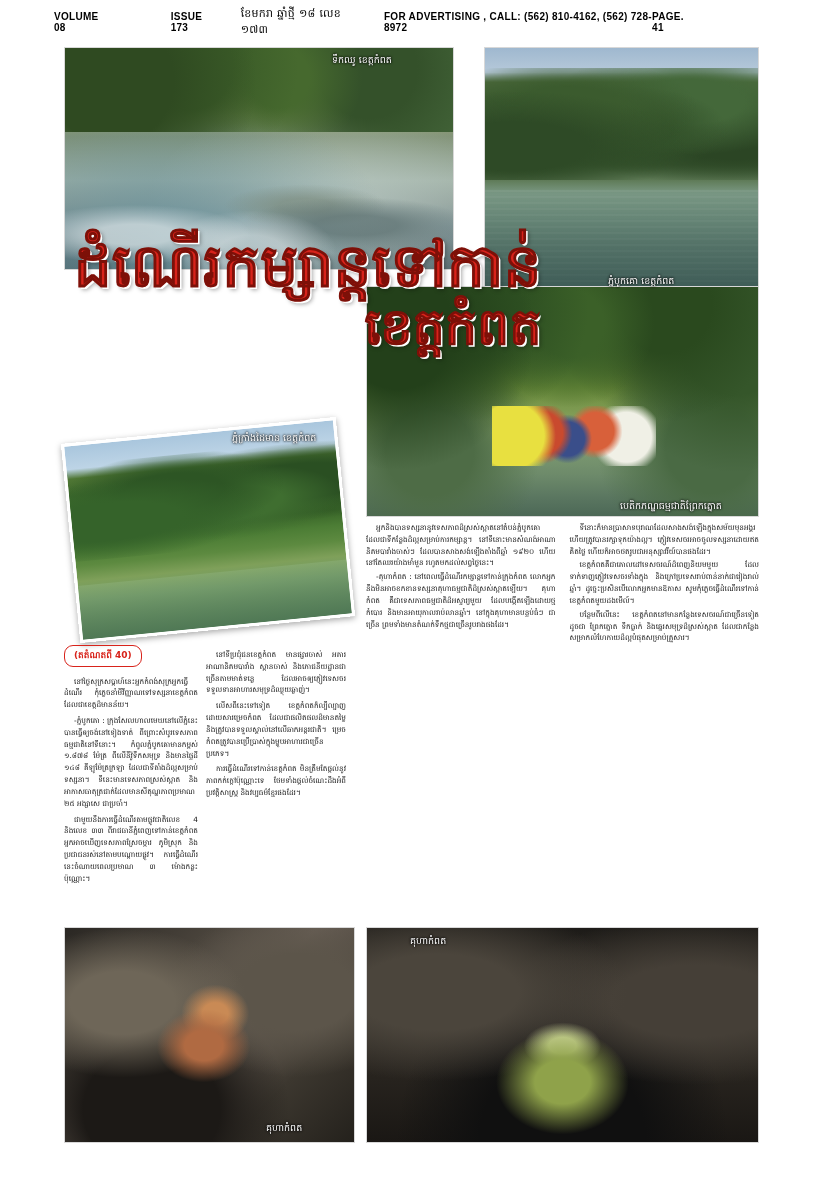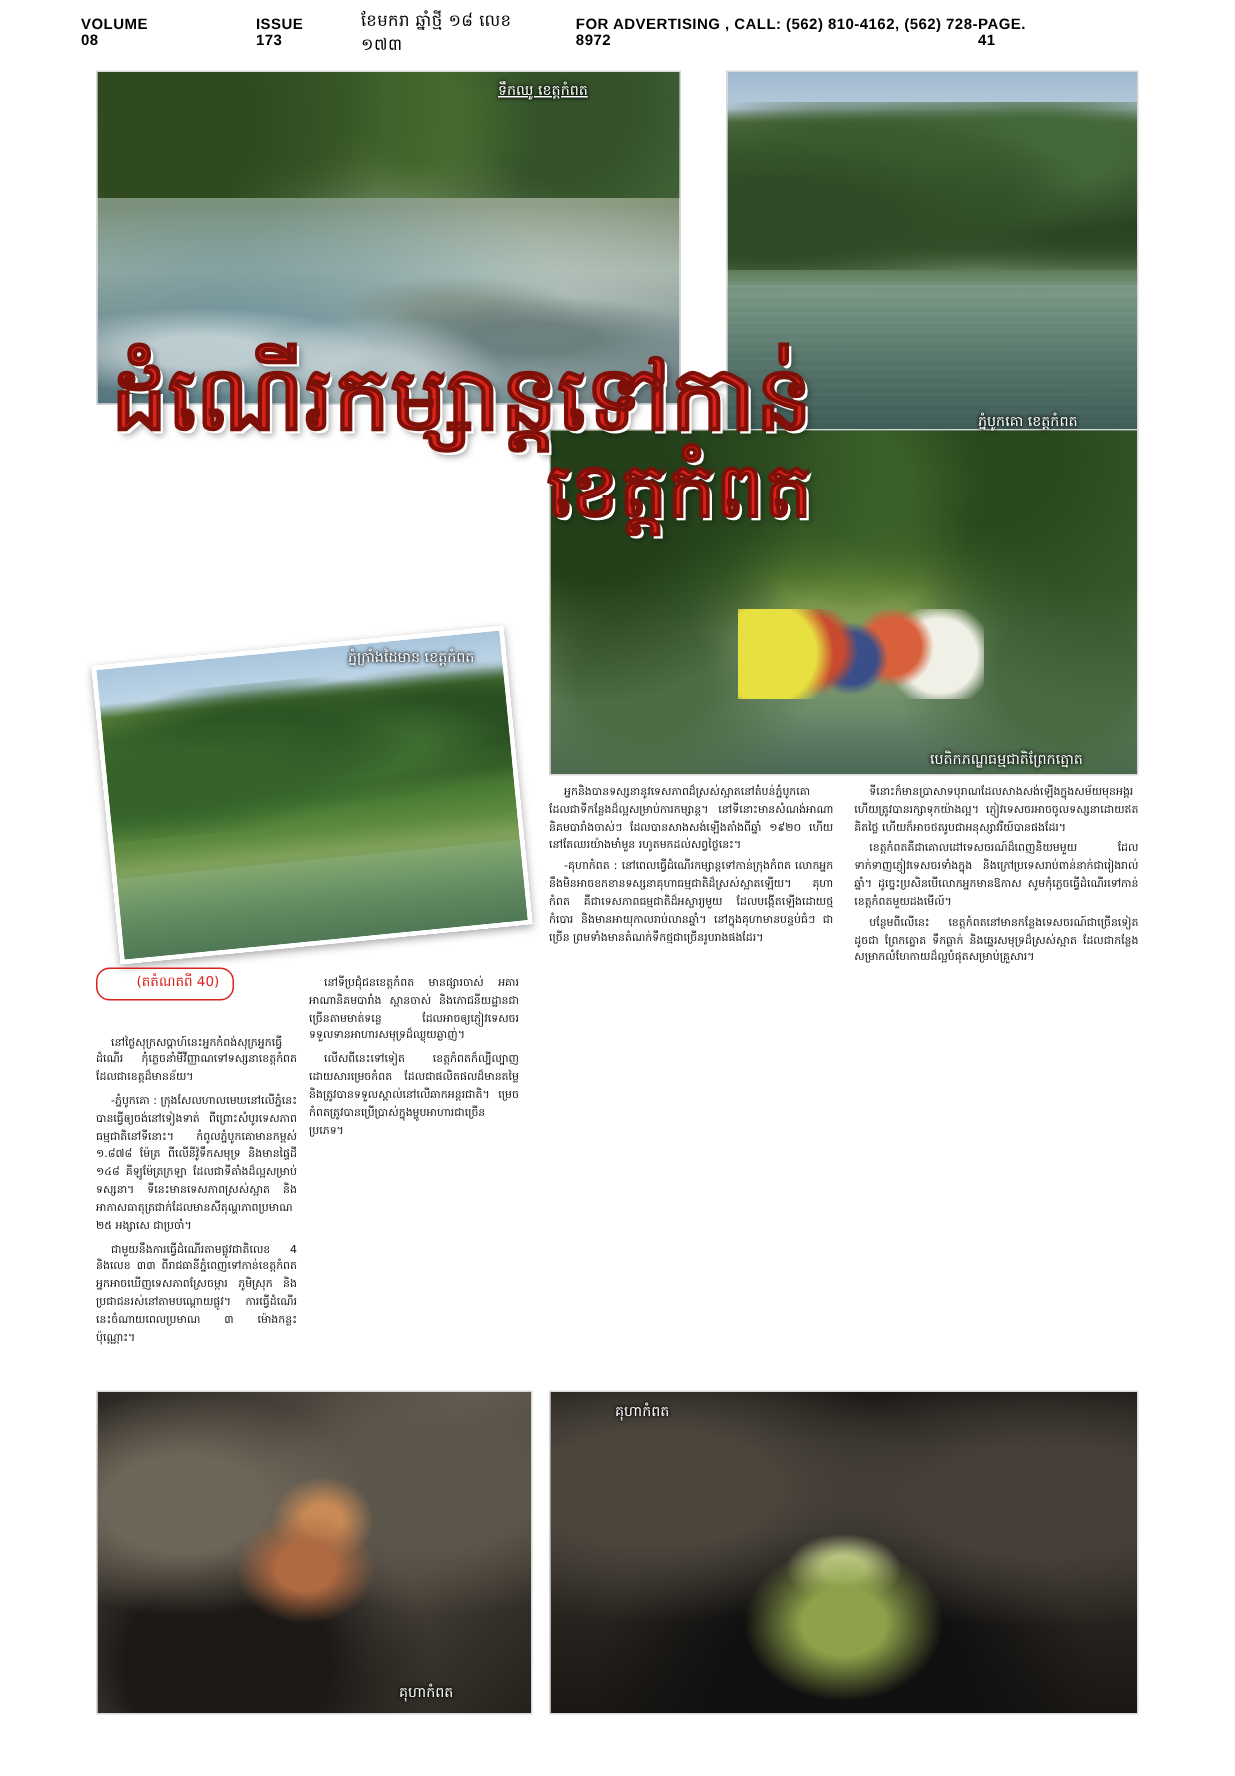--- a/index.html
+++ b/index.html
@@ -254,23 +254,23 @@
   #col-right p { margin: 0 0 2px 0; }
   .col p { margin: 4px 0 2px 0; text-indent: 10px; }
 
   .part-badge {
     display: inline-block;
     border: 1.4px solid #d8231b;
     border-radius: 9px;
     color: #d8231b;
     font-family: "DejaVu Sans", sans-serif;
     font-size: 9px;
-    font-weight: normal;
-    padding: 2px 9px 3px 26px;
-    margin-bottom: 18px;
+    font-weight: bold;
+    padding: 2px 9px 3px 9px;
+    margin-bottom: 5px;
   }
 
   
   .right-cols {
     column-count: 2;
     column-gap: 14px;
     font-size: 7.3px;
     line-height: 1.62;
     text-align: justify;
   }
@@ -282,24 +282,24 @@
 
   <div class="masthead">
     <span class="vol">VOLUME 08</span>
     <span class="issue">ISSUE 173</span>
     <span class="kh">ខែមករា ឆ្នាំថ្មី ១៨ លេខ ១៧៣</span>
     <span class="adv">FOR ADVERTISING ,  CALL: (562) 810-4162, (562) 728-8972</span>
     <span class="page-no">PAGE. 41</span>
   </div>
 
   <div class="photo" id="photo-river"></div>
-  <div class="cap" style="left:332px; top:54px;text-decoration:underline;">ទឹកឈូ ខេត្តកំពត</div>
+  <div class="cap" style="left:332px; top:54px;">ទឹកឈូ ខេត្តកំពត</div>
 
   <div class="photo" id="photo-lake"></div>
-  <div class="cap" style="left:652px; top:275px;text-align:right;">ភ្នំបូកគោ ខេត្តកំពត</div>
+  <div class="cap" style="left:608px; top:275px;text-align:right;">ភ្នំបូកគោ ខេត្តកំពត</div>
 
   <div class="photo" id="photo-stream"></div>
   <div class="cap" style="left:620px; top:500px;">បេតិកភណ្ឌធម្មជាតិព្រែកត្នោត</div>
 
   <div class="photo" id="photo-karst"></div>
   <div class="cap" style="left:232px; top:432px; color:#ffffff;">ភ្នំក្រាំងដៃមាន ខេត្តកំពត</div>
 
   <div class="photo" id="photo-cave1"></div>
   <div class="cap" style="left:266px; top:1122px;">គុហាកំពត</div>
 
@@ -314,20 +314,21 @@
   <div class="col" id="col-left">
     <span class="part-badge">(តតំណតពី 40)</span>
     <p>នៅថ្ងៃសុក្រសប្តាហ៍នេះអ្នកកំពង់សុក្រអ្នកធ្វើដំណើរ កុំភ្លេចនាំមីវីញ្ញាណទៅទស្សនាខេត្តកំពត ដែលជាខេត្តដ៏មានន័យ។</p>
     <p>-ភ្នំបូកគោ : ក្រុងសែលហាលមេឃនៅលើភ្នំនេះបានធ្វើឲ្យចង់នៅទៀងទាត់ ពីព្រោះសំបូរទេសភាពធម្មជាតិនៅទីនោះ។ កំពូលភ្នំបូកគោមានកម្ពស់ ១.៨៧៨ ម៉ែត្រ ពីលើនីវ៉ូទឹកសមុទ្រ និងមានផ្ទៃដី ១៤៨ គីឡូម៉ែត្រក្រឡា ដែលជាទីតាំងដ៏ល្អសម្រាប់ទស្សនា។ ទីនេះមានទេសភាពស្រស់ស្អាត និងអាកាសធាតុត្រជាក់ដែលមានសីតុណ្ហភាពប្រមាណ ២៥ អង្សាសេ ជាប្រចាំ។</p>
     <p>ជាមួយនឹងការធ្វើដំណើរតាមផ្លូវជាតិលេខ 4 និងលេខ ៣៣ ពីរាជធានីភ្នំពេញទៅកាន់ខេត្តកំពត អ្នកអាចឃើញទេសភាពស្រែចម្ការ ភូមិស្រុក និងប្រជាជនរស់នៅតាមបណ្តោយផ្លូវ។ ការធ្វើដំណើរនេះចំណាយពេលប្រមាណ ៣ ម៉ោងកន្លះ ប៉ុណ្ណោះ។</p>
   </div>
 
   <div class="col" id="col-mid">
     <p>នៅទីប្រជុំជនខេត្តកំពត មានផ្សារចាស់ អគារអាណានិគមបារាំង ស្ពានចាស់ និងភោជនីយដ្ឋានជាច្រើនតាមមាត់ទន្លេ ដែលអាចឲ្យភ្ញៀវទេសចរទទួលទានអាហារសមុទ្រដ៏ឈ្ងុយឆ្ងាញ់។</p>
     <p>លើសពីនេះទៅទៀត ខេត្តកំពតក៏ល្បីល្បាញដោយសារម្រេចកំពត ដែលជាផលិតផលដ៏មានតម្លៃ និងត្រូវបានទទួលស្គាល់នៅលើឆាកអន្តរជាតិ។ ម្រេចកំពតត្រូវបានប្រើប្រាស់ក្នុងម្ហូបអាហារជាច្រើនប្រភេទ។</p>
+    <p>ការធ្វើដំណើរទៅកាន់ខេត្តកំពត មិនត្រឹមតែផ្តល់នូវភាពកក់ក្តៅប៉ុណ្ណោះទេ ថែមទាំងផ្តល់ចំណេះដឹងអំពីប្រវត្តិសាស្ត្រ និងវប្បធម៌ខ្មែរផងដែរ។</p>
   </div>
 
   <div class="col" id="col-right">
     <div class="right-cols">
       <p>អ្នកនិងបានទស្សនានូវទេសភាពដ៏ស្រស់ស្អាតនៅតំបន់ភ្នំបូកគោ ដែលជាទីកន្លែងដ៏ល្អសម្រាប់ការកម្សាន្ត។ នៅទីនោះមានសំណង់អាណានិគមបារាំងចាស់ៗ ដែលបានសាងសង់ឡើងតាំងពីឆ្នាំ ១៩២០ ហើយនៅតែឈរយ៉ាងមាំមួន រហូតមកដល់សព្វថ្ងៃនេះ។</p>
       <p>-គុហាកំពត : នៅពេលធ្វើដំណើរកម្សាន្តទៅកាន់ក្រុងកំពត លោកអ្នកនឹងមិនអាចខកខានទស្សនាគុហាធម្មជាតិដ៏ស្រស់ស្អាតឡើយ។ គុហាកំពត គឺជាទេសភាពធម្មជាតិដ៏អស្ចារ្យមួយ ដែលបង្កើតឡើងដោយថ្មកំបោរ និងមានអាយុកាលរាប់លានឆ្នាំ។ នៅក្នុងគុហាមានបន្ទប់ធំៗ ជាច្រើន ព្រមទាំងមានតំណក់ទឹកថ្មជាច្រើនរូបរាងផងដែរ។</p>
       <p>ទីនោះក៏មានប្រាសាទបុរាណដែលសាងសង់ឡើងក្នុងសម័យមុនអង្គរ ហើយត្រូវបានរក្សាទុកយ៉ាងល្អ។ ភ្ញៀវទេសចរអាចចូលទស្សនាដោយឥតគិតថ្លៃ ហើយក៏អាចថតរូបជាអនុស្សាវរីយ៍បានផងដែរ។</p>
       <p>ខេត្តកំពតគឺជាគោលដៅទេសចរណ៍ដ៏ពេញនិយមមួយ ដែលទាក់ទាញភ្ញៀវទេសចរទាំងក្នុង និងក្រៅប្រទេសរាប់ពាន់នាក់ជារៀងរាល់ឆ្នាំ។ ដូច្នេះប្រសិនបើលោកអ្នកមានឱកាស សូមកុំភ្លេចធ្វើដំណើរទៅកាន់ខេត្តកំពតមួយដងមើល៍។</p>
       <p>បន្ថែមពីលើនេះ ខេត្តកំពតនៅមានកន្លែងទេសចរណ៍ជាច្រើនទៀត ដូចជា ព្រែកត្នោត ទឹកធ្លាក់ និងឆ្នេរសមុទ្រដ៏ស្រស់ស្អាត ដែលជាកន្លែងសម្រាកលំហែកាយដ៏ល្អបំផុតសម្រាប់គ្រួសារ។</p>
     </div>

